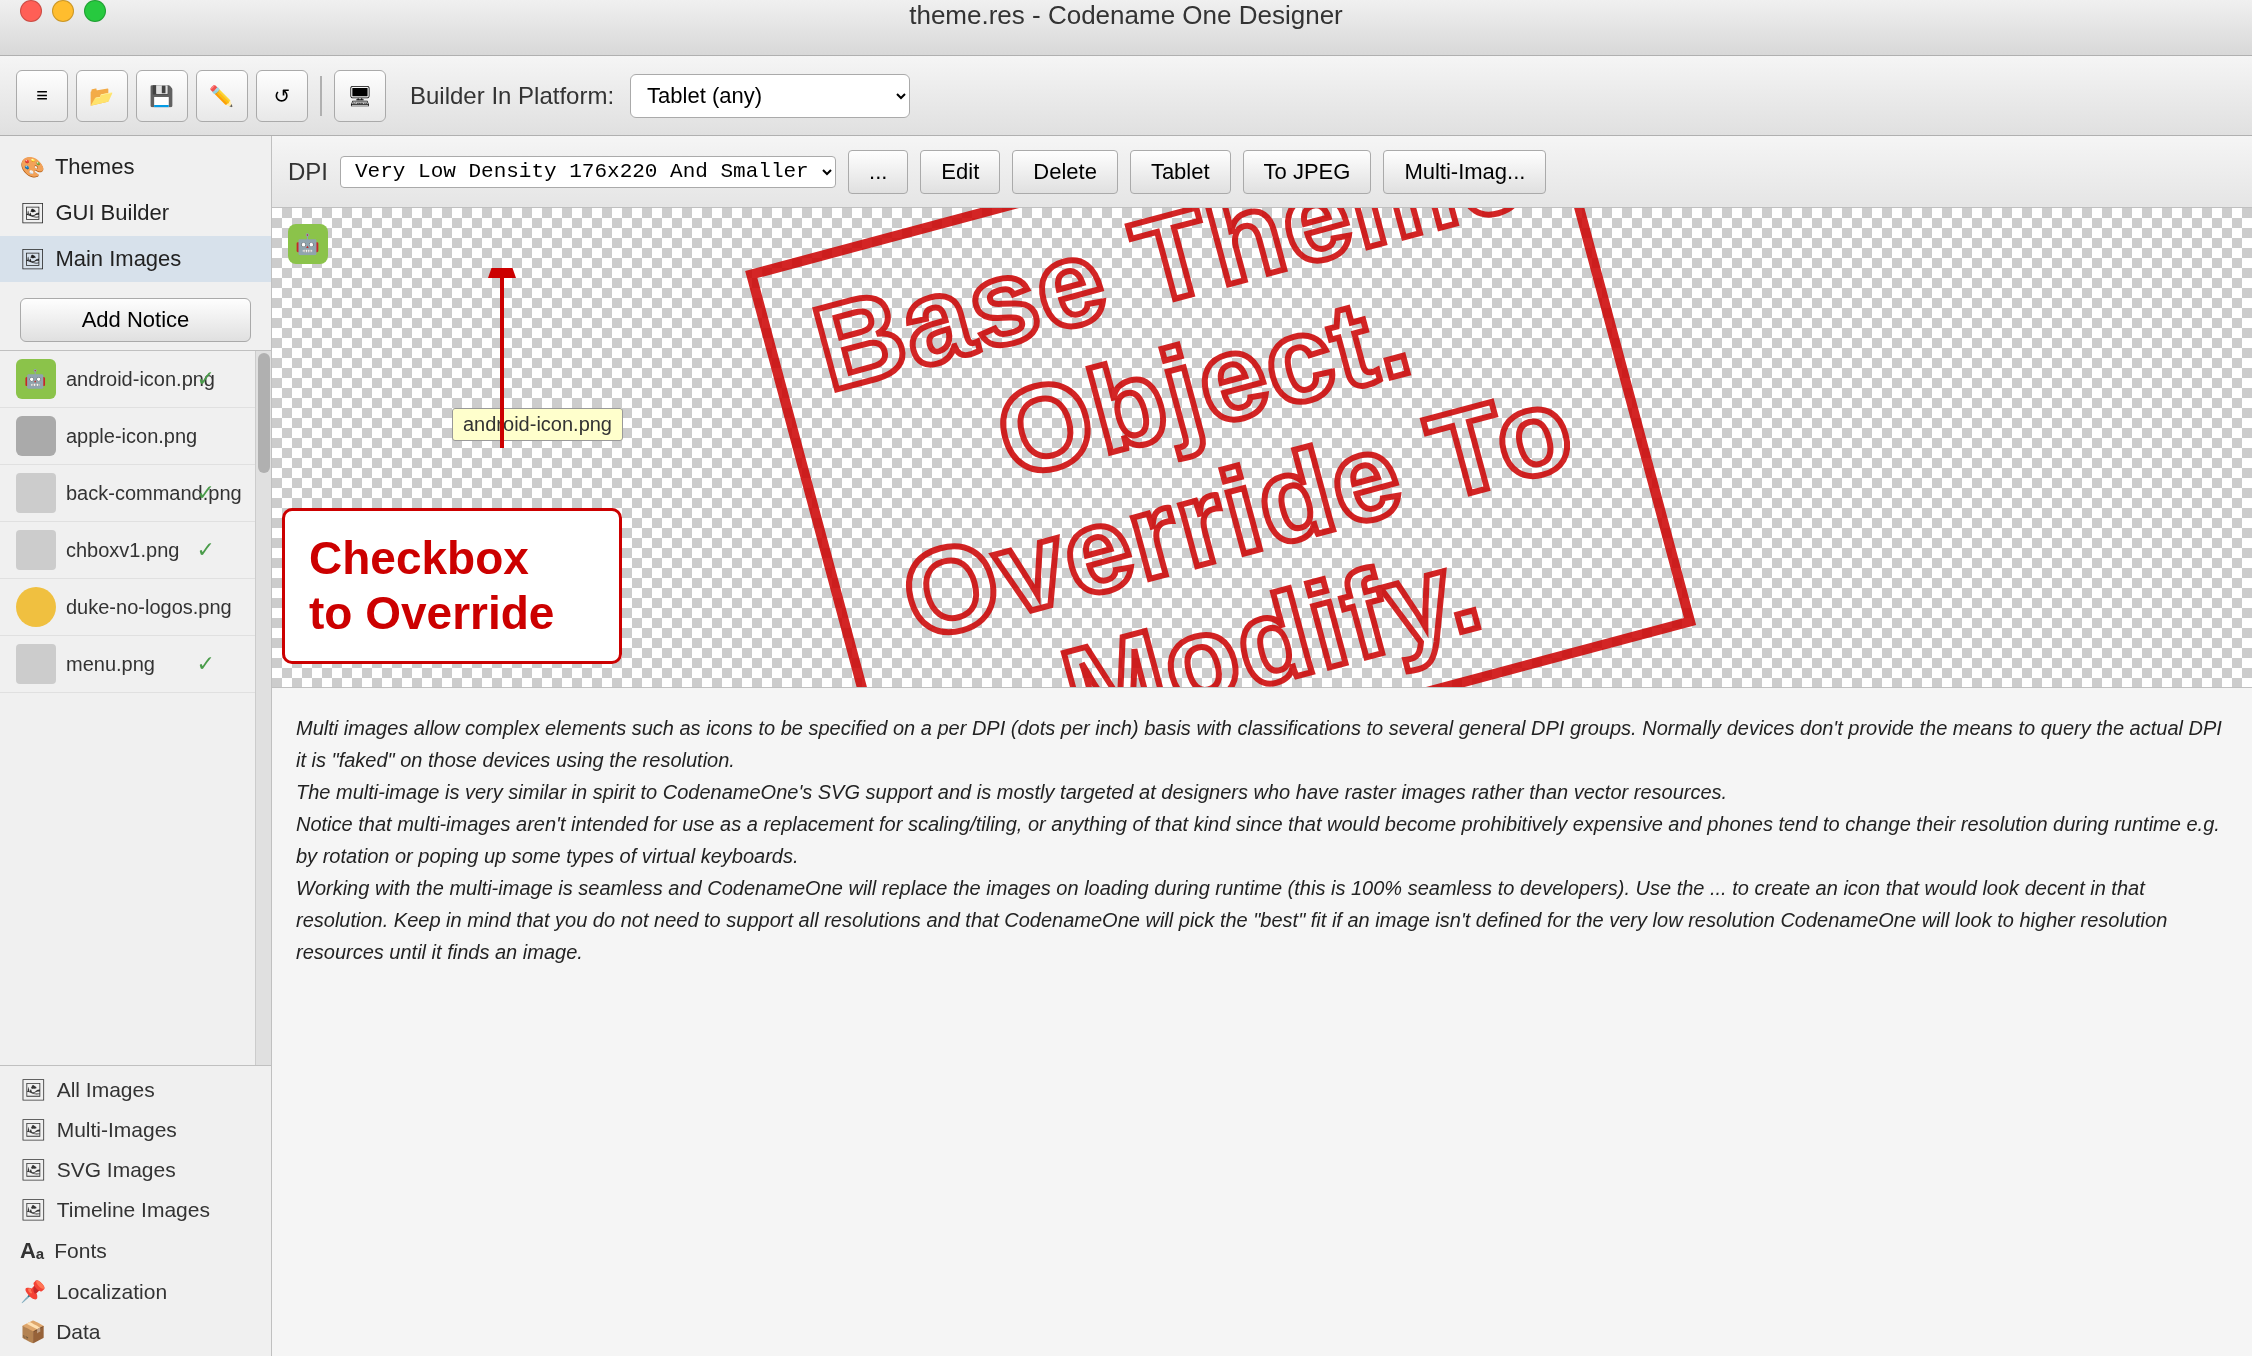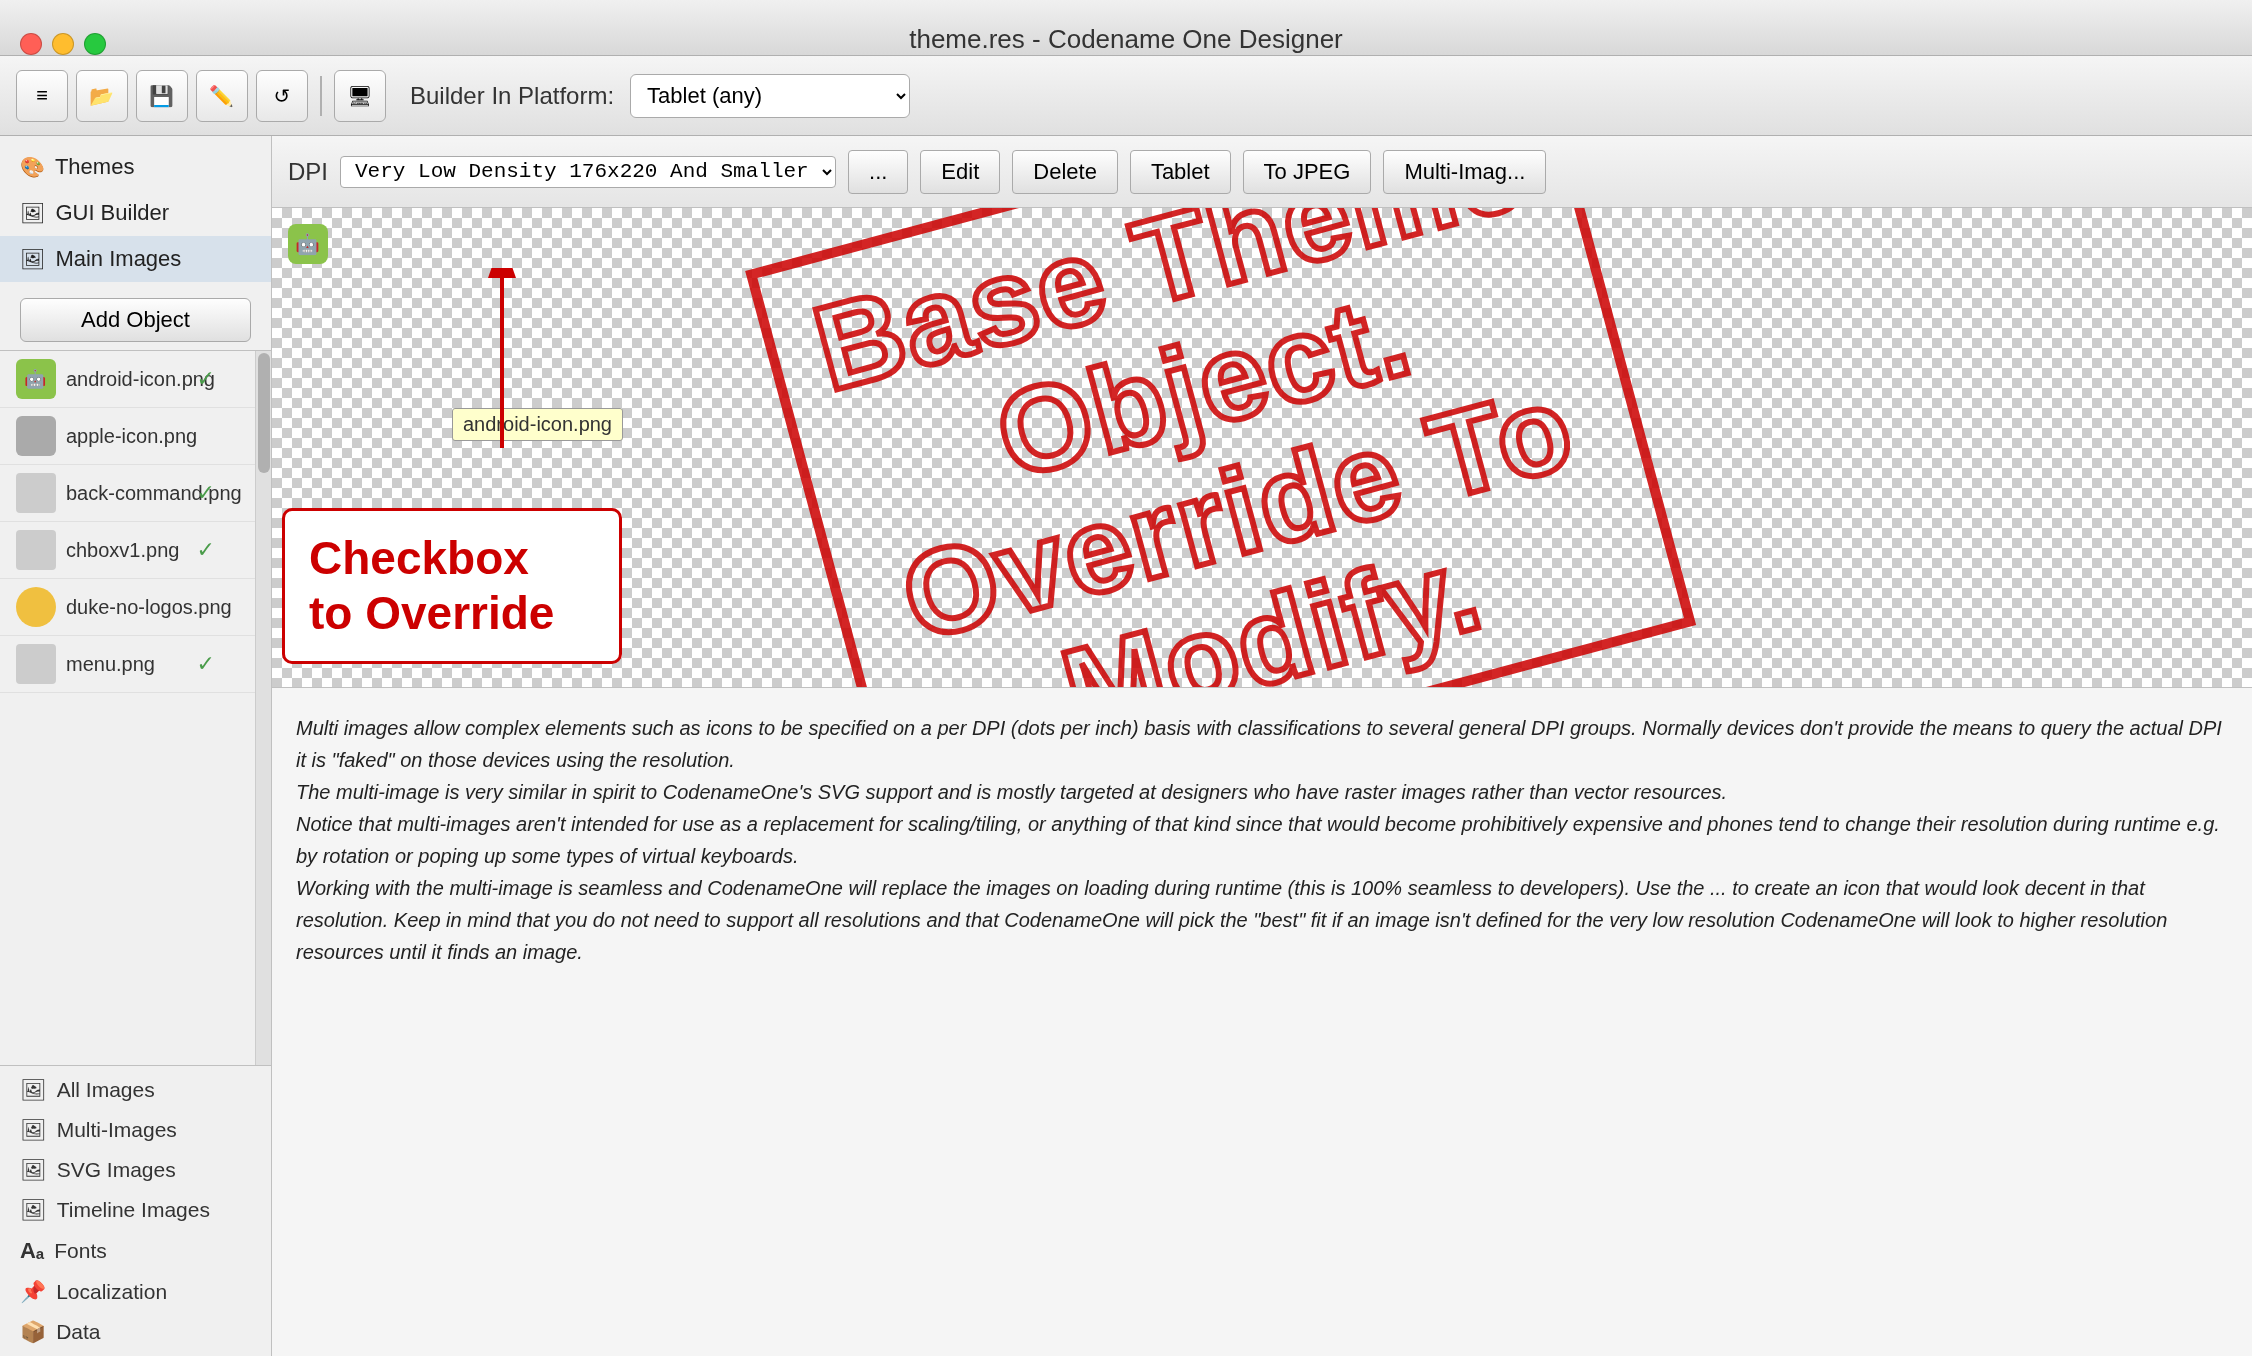--- a/index.html
+++ b/index.html
@@ -3,21 +3,21 @@
   <meta charset="utf-8">
   <style>
     * { box-sizing: border-box; margin: 0; padding: 0; }
     body { font-family: -apple-system, BlinkMacSystemFont, 'Helvetica Neue', Arial, sans-serif; background: #ececec; width: 2252px; height: 1356px; overflow: hidden; }
 
     
     .titlebar {
       background: linear-gradient(to bottom, #f0f0f0, #d8d8d8);
       height: 56px;
       display: flex;
-      align-items: flex-end;
+      align-items: flex-start;
       justify-content: center;
       border-bottom: 1px solid #b0b0b0;
       position: relative;
     }
     .titlebar-buttons {
       position: absolute;
       left: 20px;
       display: flex;
       gap: 10px;
     }
@@ -308,21 +308,21 @@
       <div class="sidebar-item">
         <span class="sidebar-item-icon">🖼</span>
         <span>GUI Builder</span>
       </div>
       <div class="sidebar-item active">
         <span class="sidebar-item-icon">🖼</span>
         <span>Main Images</span>
       </div>
     </div>
 
-    <div class="add-images-btn">Add Object</div>
+    <div class="add-images-btn">Add Notice</div>
 
     <div class="image-list" style="position:relative;">
 
       <div class="image-item">
         <div class="image-item-icon" style="background:#8bc34a; border-radius:6px; color:white; font-size:18px; display:flex;align-items:center;justify-content:center;">🤖</div>
         <span>android-icon.png</span>
         <span class="checkmark">✓</span>
       </div>
 
       <div class="image-item">

